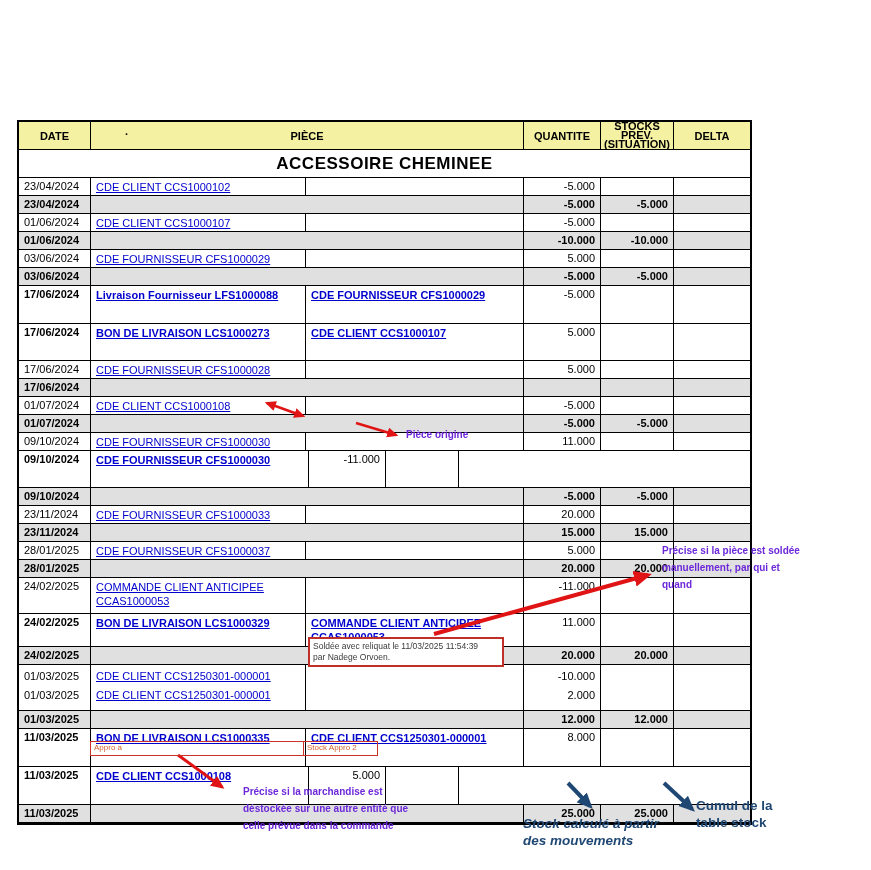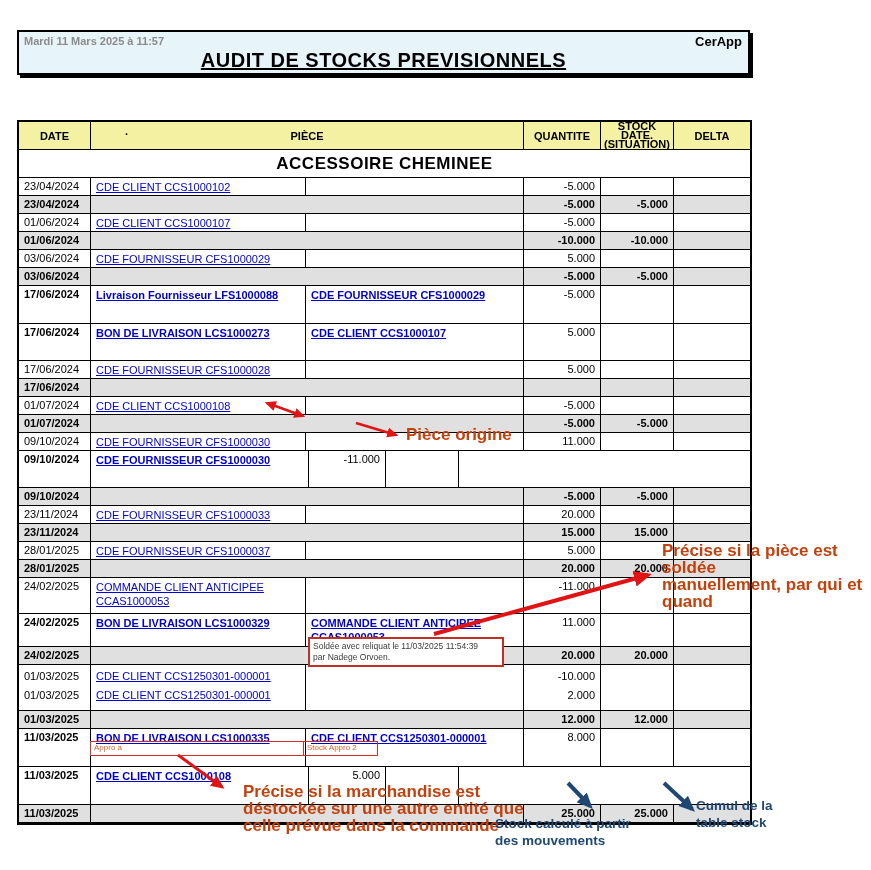--- a/index.html
+++ b/index.html
@@ -43,53 +43,48 @@
   .lnk{color:#0000cd;text-decoration:underline;cursor:pointer;}
   .b .lnk{font-weight:bold;}
   .d-num{font-size:11px;padding:2px 5px 0 0;text-align:right;}
   .summary{background:#e0e0e0;height:18px;}
   .summary .d-date{font-weight:bold;}
   .summary .d-num{font-weight:bold;}
   .dline{display:block;}
 
   
   #overlay{position:absolute;inset:0;pointer-events:none;}
-  .red-note{position:absolute;color:#c2410c;font-weight:bold;font-size:17px;
+  .red-note{position:absolute;color:#6d28d9;font-weight:bold;font-size:10px;
     line-height:17px;white-space:pre-line;}
   .blue-note{position:absolute;color:#1f4773;font-weight:bold;font-size:13.5px;
     line-height:17px;white-space:pre-line;}
   .soldee-box{position:absolute;left:308px;top:637px;width:196px;height:30px;
     border:2px solid #c03028;box-sizing:border-box;background:#fff;
     font-size:8.5px;color:#3a3a3a;padding:2px 3px;line-height:11px;white-space:pre-line;}
   .appro-box{position:absolute;left:90px;top:741px;width:288px;height:15px;
     border:1px solid #cc3328;box-sizing:border-box;display:flex;background:transparent;}
   .appro-box span{display:block;font-size:8px;color:#d2622e;padding:1px 0 0 3px;box-sizing:border-box;}
   .appro-left{width:213px;border-right:1px solid #cc3328;}
   svg.arrows{position:absolute;inset:0;width:871px;height:870px;}
 </style>
 </head>
 <body>
 
 <div id="canvas">
 
-  <div class="title-band">
-    <span class="stamp">Mardi 11 Mars 2025 à 11:57</span>
-    <span class="app-name">CerApp</span>
-    <div class="main-title">AUDIT DE STOCKS PREVISIONNELS</div>
-  </div>
 
   <div class="audit-table">
     <div class="trow thead">
       <div class="cell c-date">DATE</div>
       <div class="cell c-piece">
         <span class="hdr-dot">·</span>
         <span>PIÈCE</span>
       </div>
       <div class="cell c-qty hdr-qty">QUANTITE</div>
-      <div class="cell c-stock hdr-stock">STOCK DATE.
+      <div class="cell c-stock hdr-stock">STOCKS PREV.
 (SITUATION)</div>
       <div class="cell c-delta">DELTA</div>
     </div>
     <div class="section-row">ACCESSOIRE CHEMINEE</div>
     <div id="tbody">
         <div class="trow" style="height: 18px;">
           <div class="cell c-date d-date">23/04/2024</div>
           <div class="cell c-p1 d-piece"><span class="lnk">CDE CLIENT CCS1000102</span></div>
           <div class="cell c-p2 d-piece"></div>
           <div class="cell c-qty d-num">-5.000</div>
@@ -336,20 +331,20 @@
 
     <div class="appro-box">
       <span class="appro-left">Appro a</span>
       <span>Stock Appro 2</span>
     </div>
 
     <div class="red-note" style="left:243px;top:783px;">Précise si la marchandise est
 déstockée sur une autre entité que
 celle prévue dans la commande</div>
 
-    <div class="blue-note" style="left:495px;top:815px;">Stock calculé à partir
+    <div class="blue-note" style="left:523px;top:815px;font-style:italic;">Stock calculé à partir
 des mouvements</div>
 
     <div class="blue-note" style="left:696px;top:797px;">Cumul de la
 table stock</div>
   </div>
 
 </div>
 
 </body></html>

